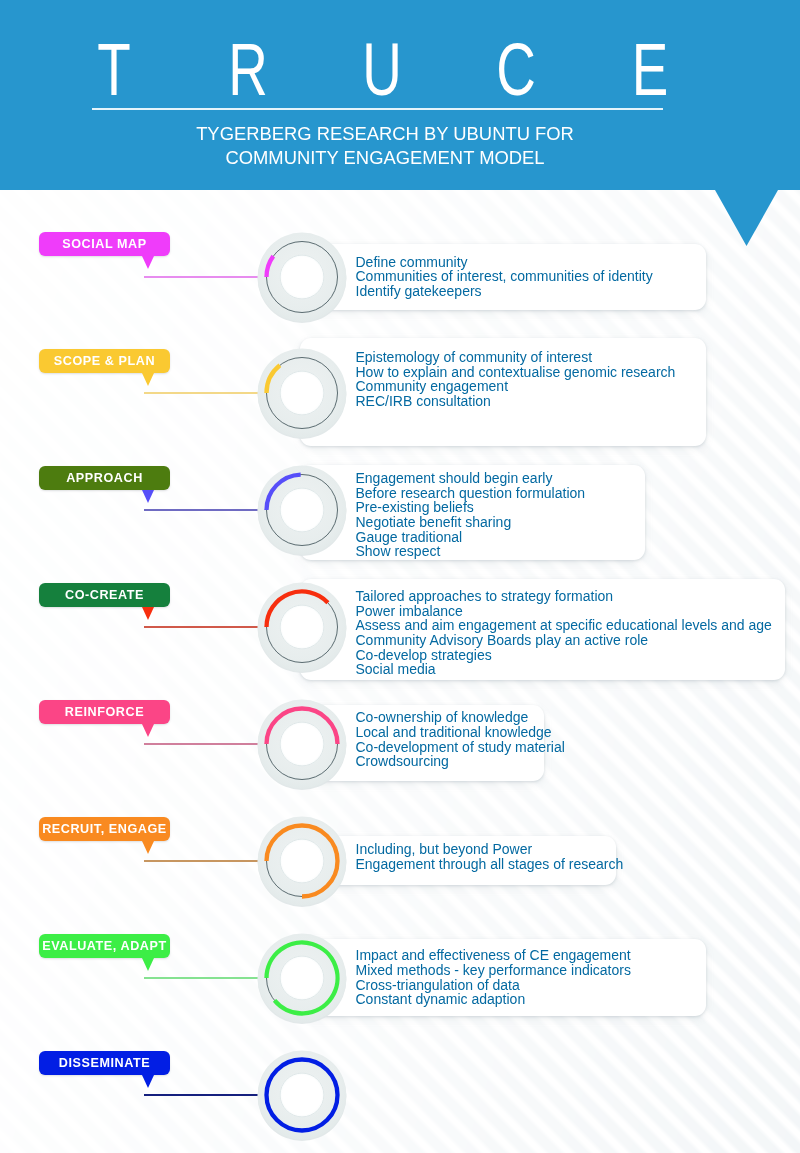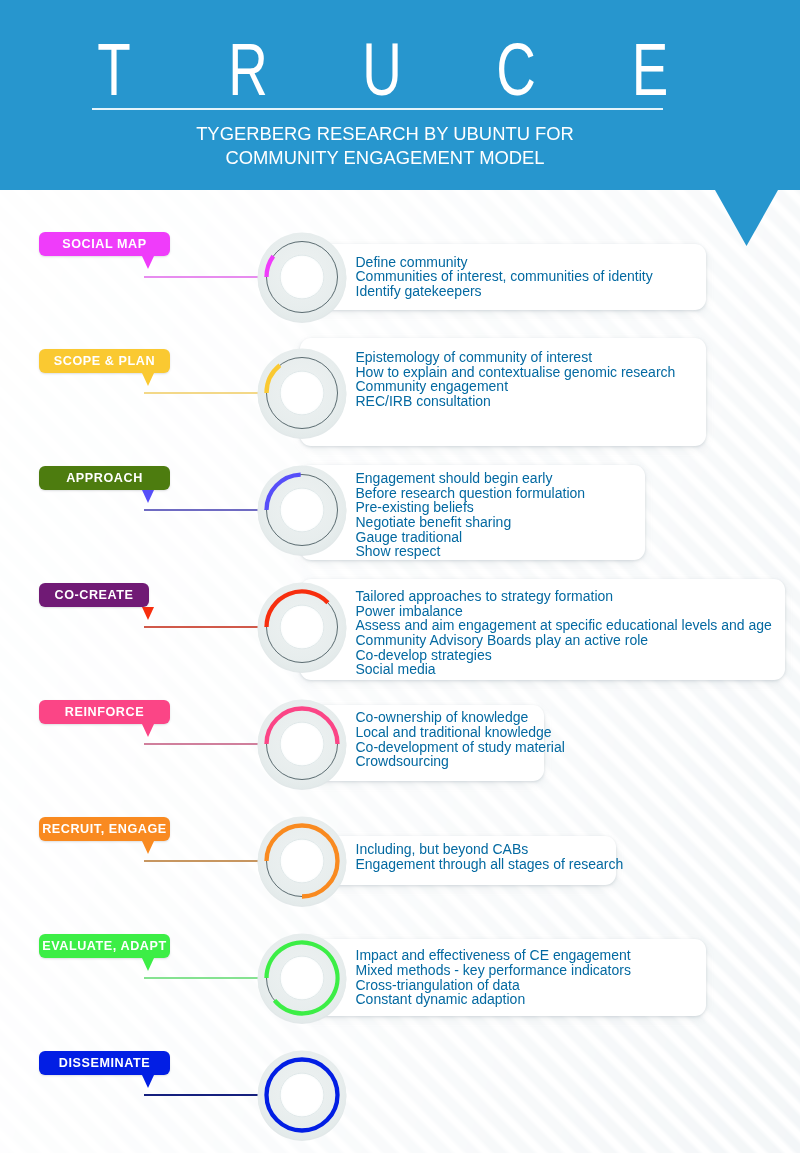--- a/index.html
+++ b/index.html
@@ -209,21 +209,21 @@
               <stop offset="100%" stop-color="#f7fafa"></stop>
             </radialGradient>
           </defs>
           <circle cx="45" cy="46.5" r="44.4" fill="#dfe6e7" opacity="0.9"></circle>
           <circle cx="45" cy="45" r="44.4" fill="url(#g3o)"></circle>
           <circle cx="45" cy="45" r="22.3" fill="url(#g3i)"></circle>
           <circle cx="45" cy="45" r="21.900000000000002" fill="none" stroke="#dde5e6" stroke-width="0.9"></circle>
           <circle cx="45" cy="45" r="35.5" fill="none" stroke="#41545a" stroke-width="0.85"></circle>
           <path d="M 9.50 45.00 A 35.5 35.5 0 0 1 70.88 20.70" fill="none" stroke="#f72e0e" stroke-width="4.3" stroke-linecap="butt"></path>
         </svg>
-        <div class="chip" style="left: 39px; width: 110px; background: #701a75; top: 15.8px;">
+        <div class="chip" style="left: 39px; width: 131px; background: #15803d; top: 15.8px;">
           <span>CO-CREATE</span>
         </div>
         <div class="tail" style="border-top-color: rgb(247, 46, 14); left: 141.7px; top: 39.4px;"></div>
       </div>
       <div class="row" style="top: 684.1px;">
         <div class="card" style="left: 300px; width: 243.9px; top: 20.7px; height: 76.5px;">
           <div class="txt" style="top: 5.6px;">
             <div>Co-ownership of knowledge</div>
             <div>Local and traditional knowledge</div>
             <div>Co-development of study material</div>
@@ -252,21 +252,21 @@
           <path d="M 9.50 45.00 A 35.5 35.5 0 0 1 80.50 45.00" fill="none" stroke="#fb4586" stroke-width="4.3" stroke-linecap="butt"></path>
         </svg>
         <div class="chip" style="left: 39px; width: 131px; background: rgb(251, 69, 134); top: 16.4px;">
           <span>REINFORCE</span>
         </div>
         <div class="tail" style="border-top-color: rgb(251, 69, 134); left: 141.7px; top: 40px;"></div>
       </div>
       <div class="row" style="top: 801px;">
         <div class="card" style="left: 300px; width: 315.9px; top: 34.5px; height: 49.6px;">
           <div class="txt" style="top: 6.5px;">
-            <div>Including, but beyond CABs</div>
+            <div>Including, but beyond Power</div>
             <div>Engagement through all stages of research</div>
           </div>
         </div>
         <div class="connector" style="left: 144px; width: 124px; top: 59px; background: rgb(199, 150, 96);"></div>
         <svg class="donut" width="94" height="94" viewBox="-2 -2 94 94" style="left: 254.8px; top: 13px;">
           <defs>
             <radialGradient id="g5o" cx="50%" cy="45%" r="55%">
               <stop offset="0%" stop-color="#eef2f2"></stop>
               <stop offset="80%" stop-color="#e7eded"></stop>
               <stop offset="100%" stop-color="#e3eaea"></stop>

